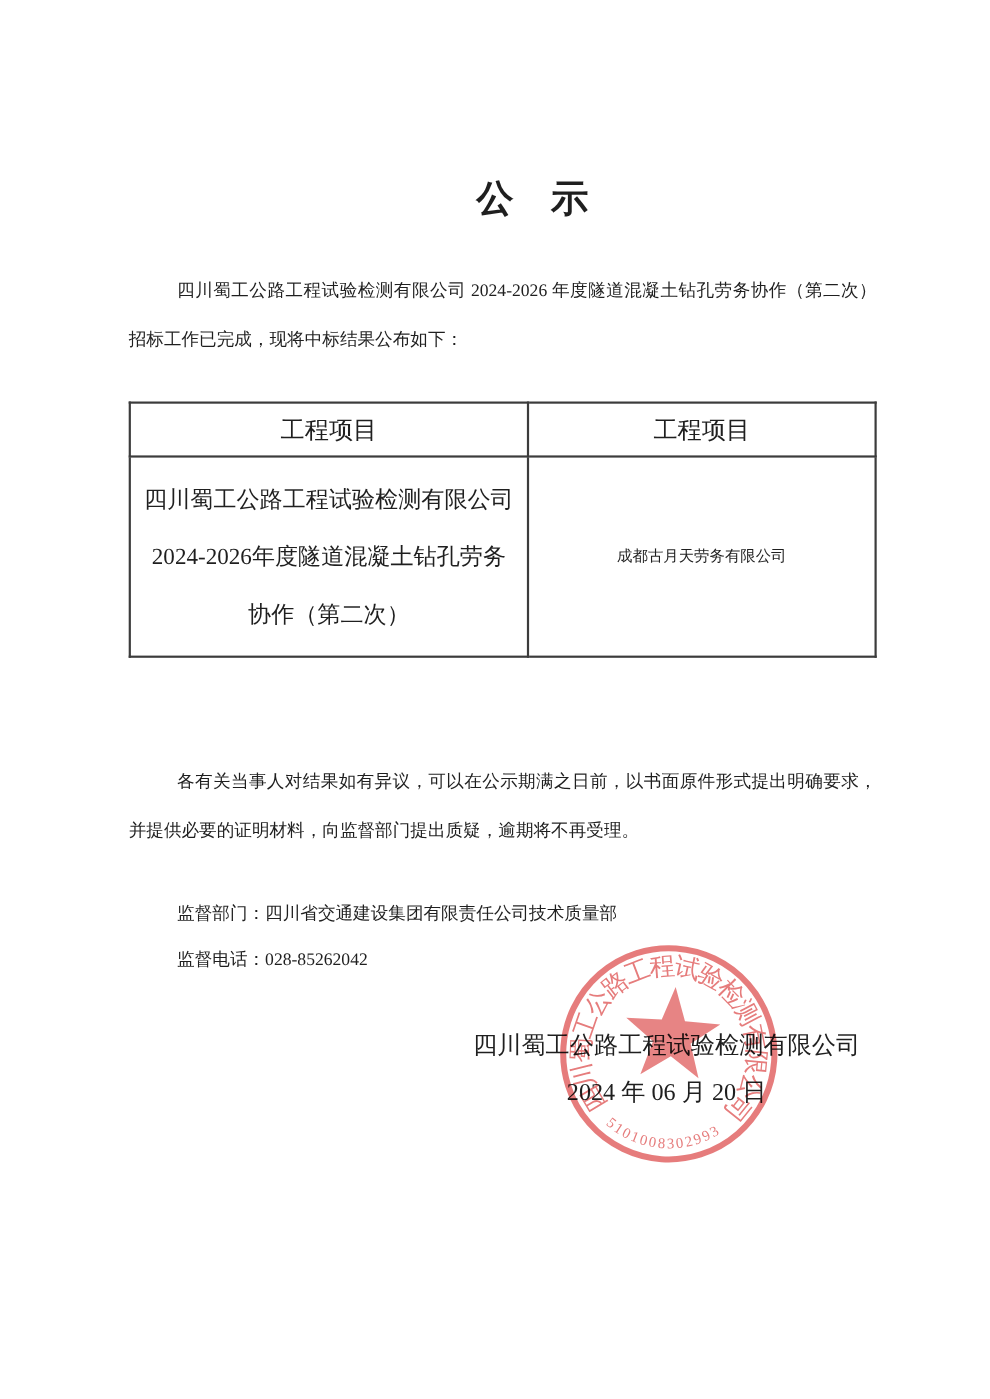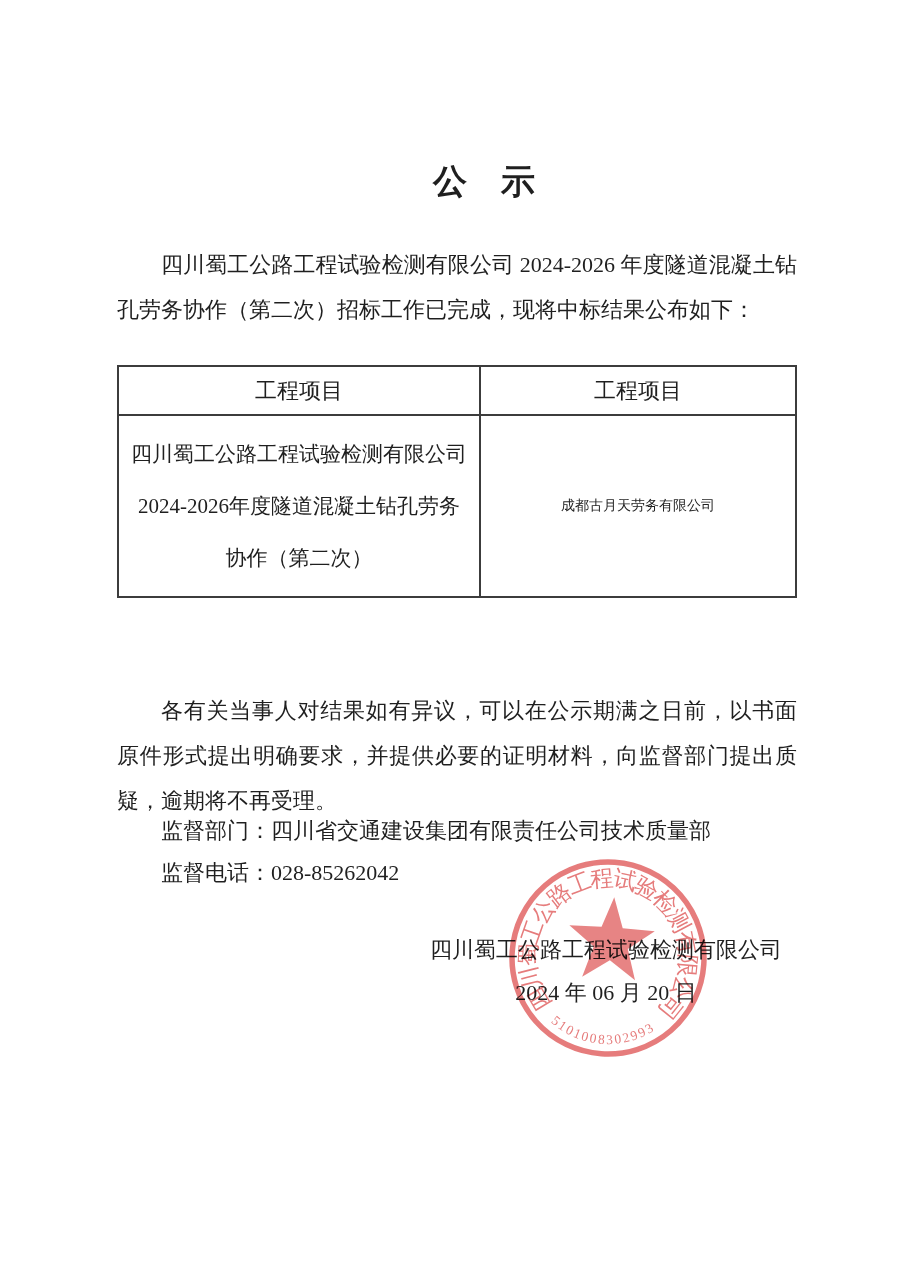--- a/index.html
+++ b/index.html
@@ -19,21 +19,21 @@
     transform:translateX(28px);
     font-size:34px;
     font-weight:bold;
     line-height:44px;
     margin:0;
   }
   .para{
     position:absolute;
     left:117px;width:680px;
     margin:0;
-    font-size:22px;
+    font-size:16px;
     line-height:45px;
     text-align:justify;
   }
   .indent{text-indent:44px;}
   .p-intro{top:242px;}
   .p-period{top:602px;}
   .p-objection{top:688px;}
   .p-dept{top:808px;}
   .p-phone{top:850px;}
   table.bid-table{

